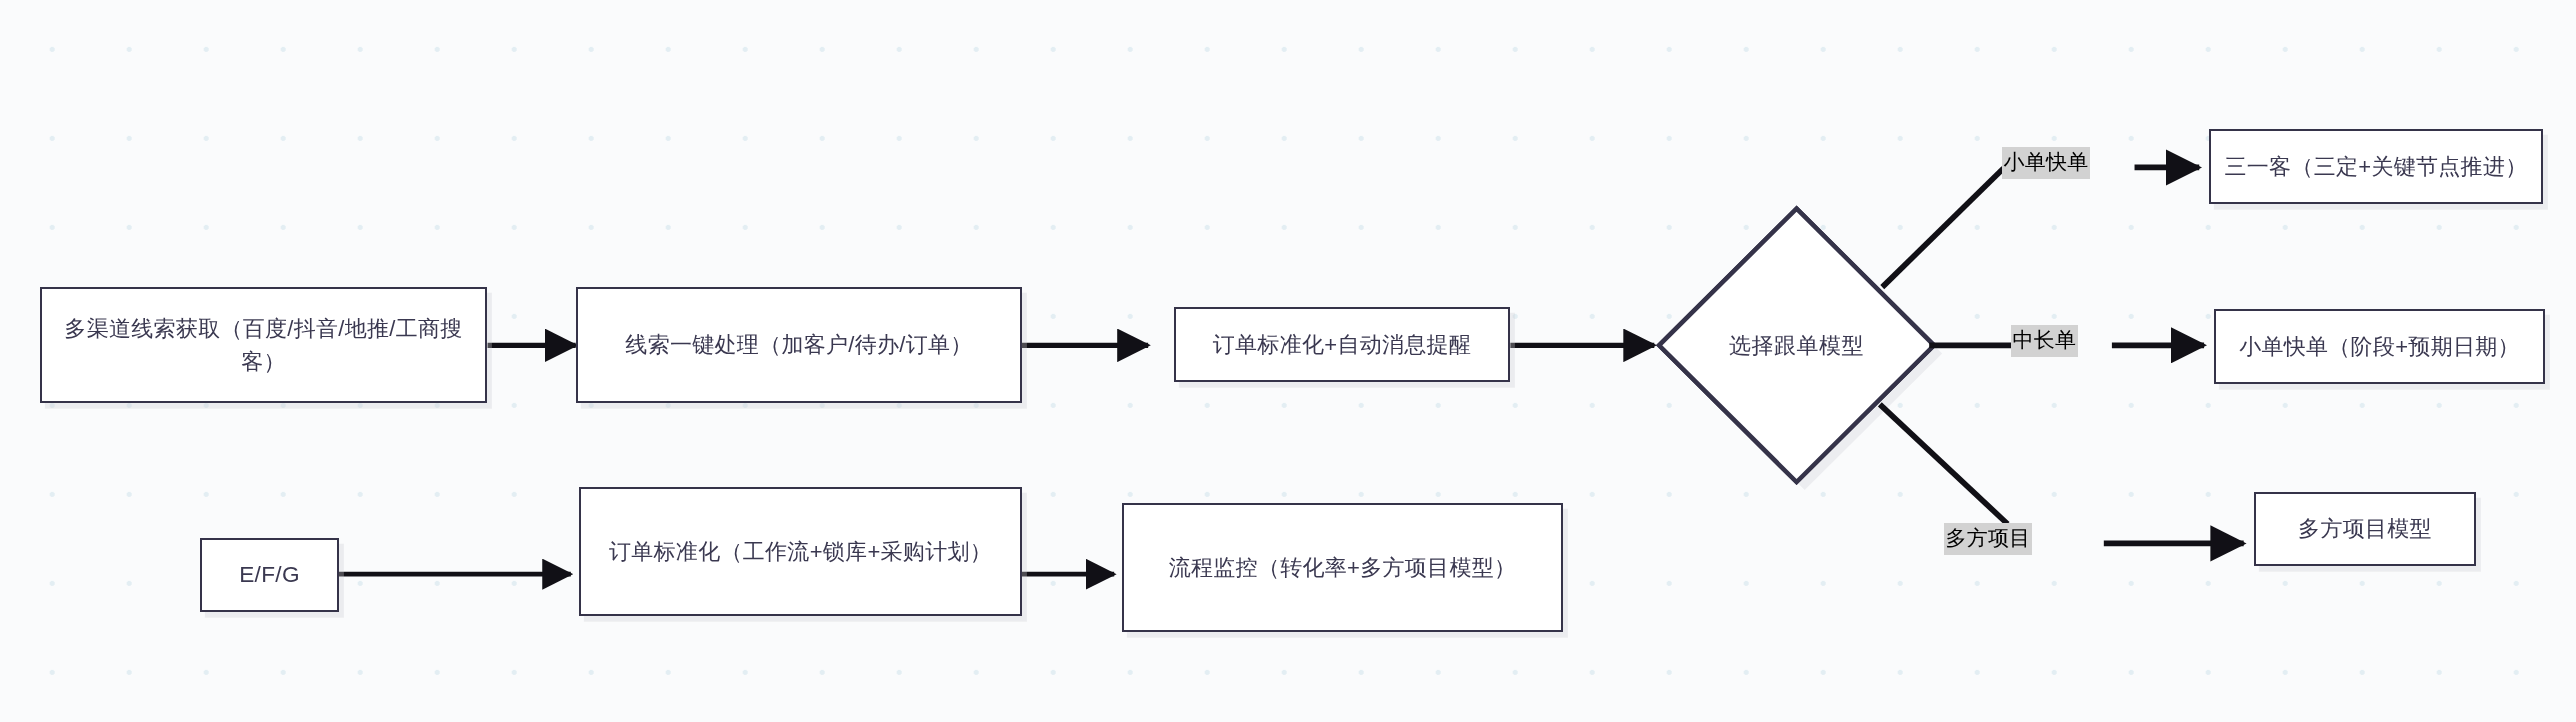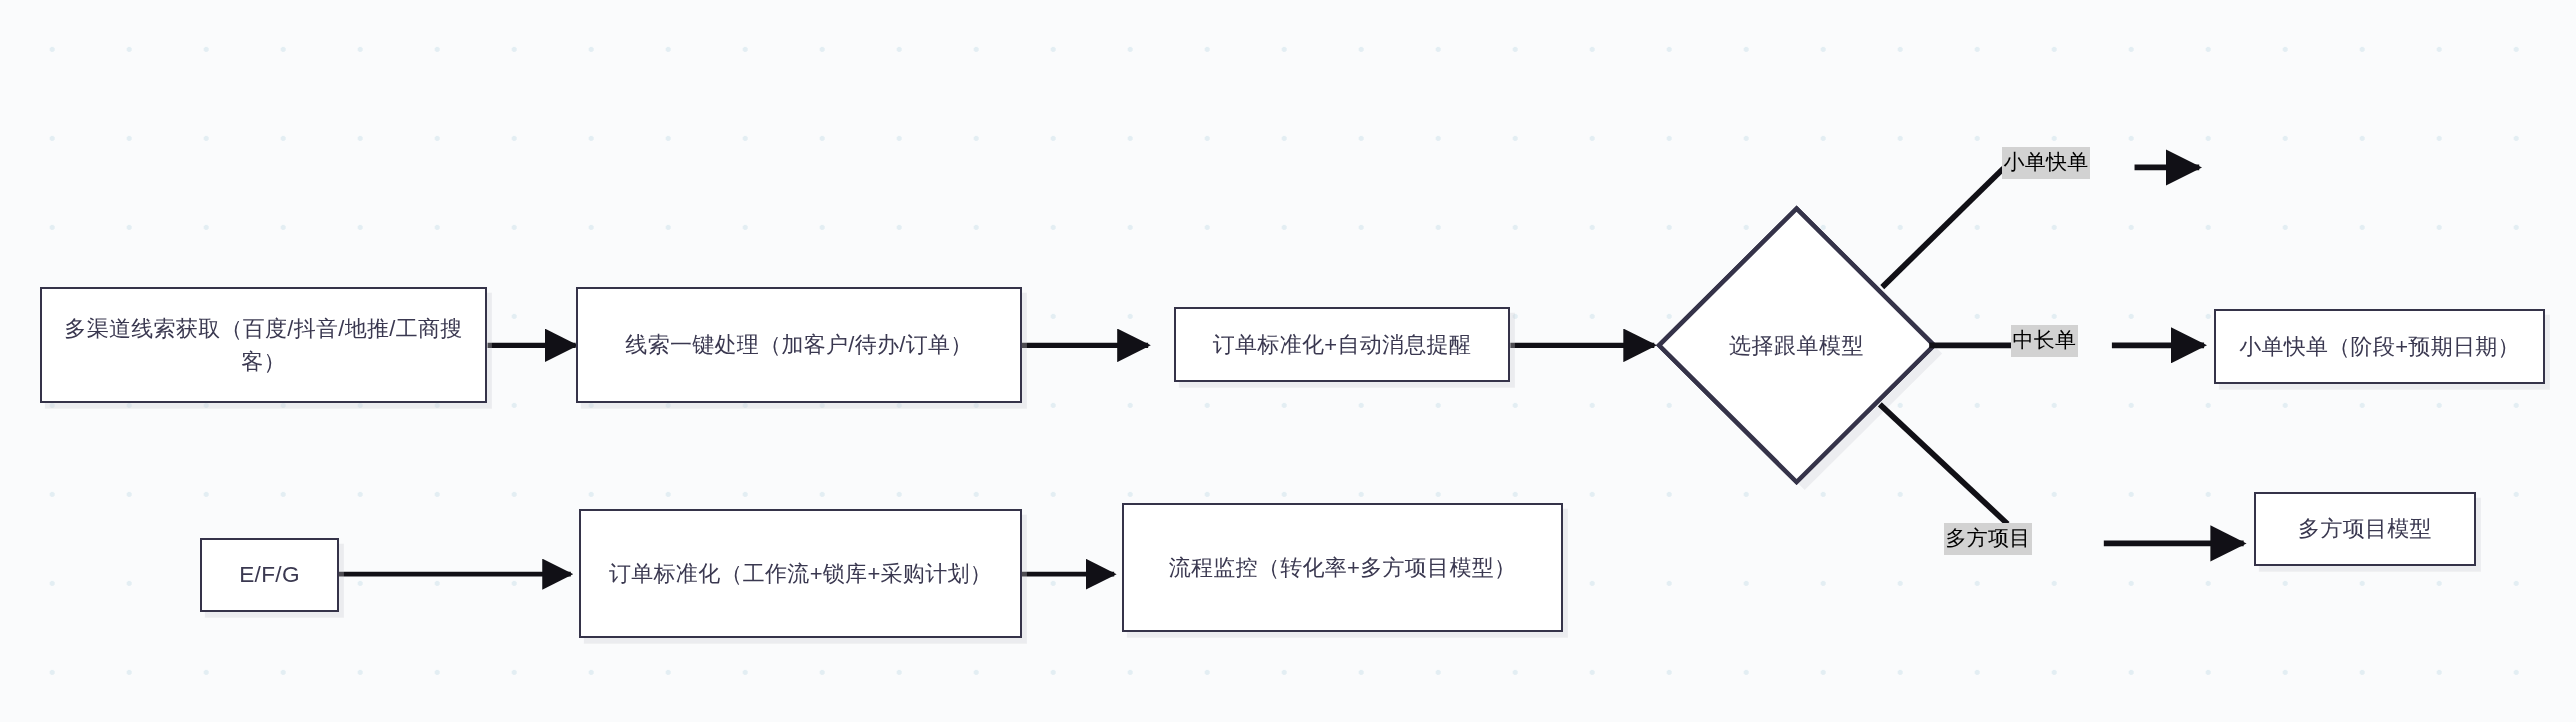--- a/index.html
+++ b/index.html
@@ -116,40 +116,43 @@
   </div>
 
   <div class="node" style="left:1174px; top:307px; width:336px; height:75px;">
     <span class="node-text">订单标准化+自动消息提醒</span>
   </div>
 
   <div class="diamond-wrap" style="left:1659px; top:209px; width:275px; height:273px;">
     <div class="diamond-label">选择跟单模型</div>
   </div>
 
+  <div class="node" style="left:2209px; top:129px; width:334px; height:75px;">
+    <span class="node-text">三一客（三定+关键节点推进）</span>
+  </div>
 
   <div class="node" style="left:2214px; top:309px; width:331px; height:75px;">
     <span class="node-text">小单快单（阶段+预期日期）</span>
   </div>
 
   <div class="node" style="left:2254px; top:492px; width:222px; height:74px;">
     <span class="node-text">多方项目模型</span>
   </div>
 
   <div class="edge-label" style="left:2002px; top:147px;">小单快单</div>
 
   <div class="edge-label" style="left:2011px; top:325px;">中长单</div>
 
   <div class="edge-label" style="left:1944px; top:523px;">多方项目</div>
 
   <div class="node" style="left:200px; top:538px; width:139px; height:74px; font-size:22.6px;">
     <span class="node-text">E/F/G</span>
   </div>
 
-  <div class="node" style="left:579px; top:509px; width:443px; height:129px;">
+  <div class="node" style="left:579px; top:487px; width:443px; height:129px;">
     <span class="node-text">订单标准化（工作流+锁库+采购计划）</span>
   </div>
 
   <div class="node" style="left:1122px; top:503px; width:441px; height:129px;">
     <span class="node-text">流程监控（转化率+多方项目模型）</span>
   </div>
 
 </div>
 
 

